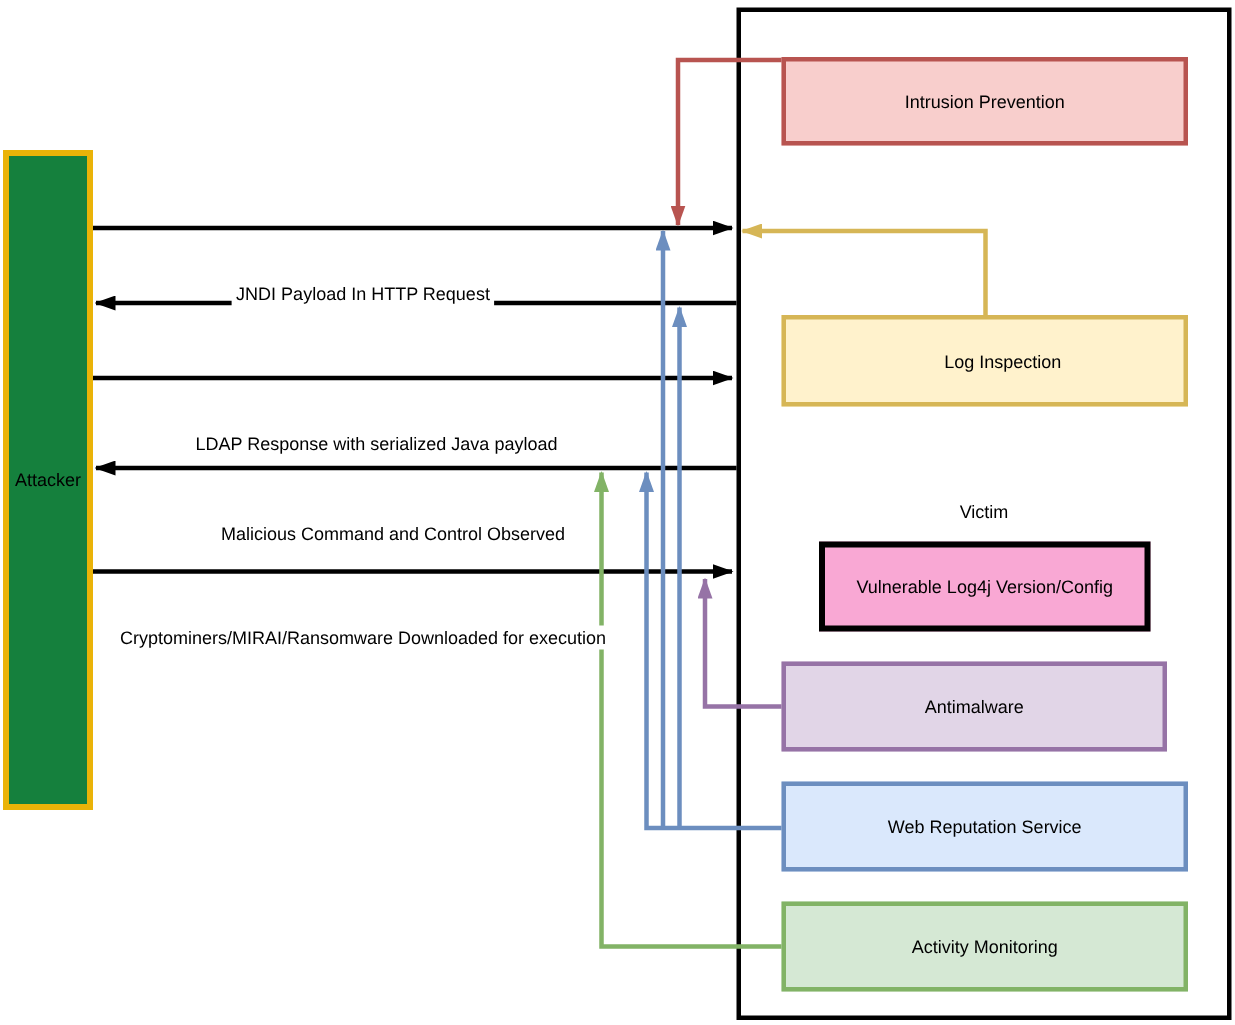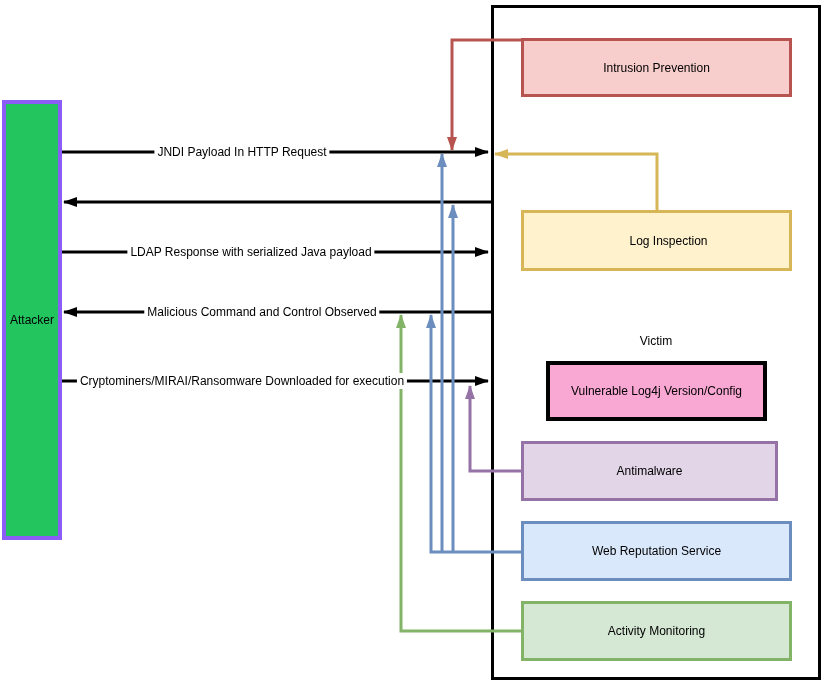--- a/index.html
+++ b/index.html
@@ -15,21 +15,21 @@
     position: absolute;
     box-sizing: border-box;
     display: flex;
     align-items: center;
     justify-content: center;
     text-align: center;
     font-size: 12px;
     color: #000000;
     z-index: 1;
   }
-  #attacker-box   { left: 2px;   top: 100px; width: 60px;  height: 440px; border: 4px solid #8b5cf6; background: #22c55e; }
+  #attacker-box   { left: 2px;   top: 100px; width: 60px;  height: 440px; border: 4px solid #eab308; background: #15803d; }
   #victim-box     { left: 491px; top: 5px;   width: 330px; height: 675px; border: 3px solid #000000; background: transparent; }
   #svc-intrusion  { left: 521px; top: 22px;  width: 271px; height: 59px;  border: 3px solid #b85450; background: #f8cecc; margin-top: 16px; }
   #svc-log        { left: 521px; top: 210px; width: 271px; height: 61px;  border: 3px solid #d6b656; background: #fff2cc; padding-left: 24px; }
   #victim-label   { left: 596px; top: 332px; width: 120px; height: 18px;  background: transparent; text-align: center; }
   #vuln-box       { left: 546px; top: 361px; width: 221px; height: 60px;  border: 4px solid #000000; background: #f9a8d4; }
   #svc-anti       { left: 521px; top: 441px; width: 257px; height: 60px;  border: 3px solid #9673a6; background: #e1d5e7; }
   #svc-web        { left: 521px; top: 521px; width: 271px; height: 60px;  border: 3px solid #6c8ebf; background: #dae8fc; }
   #svc-activity   { left: 521px; top: 601px; width: 271px; height: 60px;  border: 3px solid #82b366; background: #d5e8d4; }
 
   #wire-layer {
@@ -41,20 +41,21 @@
   }
   .msg-label {
     position: absolute;
     transform: translate(-50%, -50%);
     background: #ffffff;
     white-space: nowrap;
     font-size: 12px;
     color: #000000;
     padding: 1px 3px;
     z-index: 3;
+    margin-top: 44px;
   }
   #msg-1 { left: 242px; top: 152px; }
   #msg-2 { left: 248px; top: 202px; }
   #msg-3 { left: 251px; top: 252px; }
   #msg-4 { left: 262px; top: 312px; }
   #msg-5 { left: 242px; top: 381px; }
 </style>
 </head>
 <body>
 

